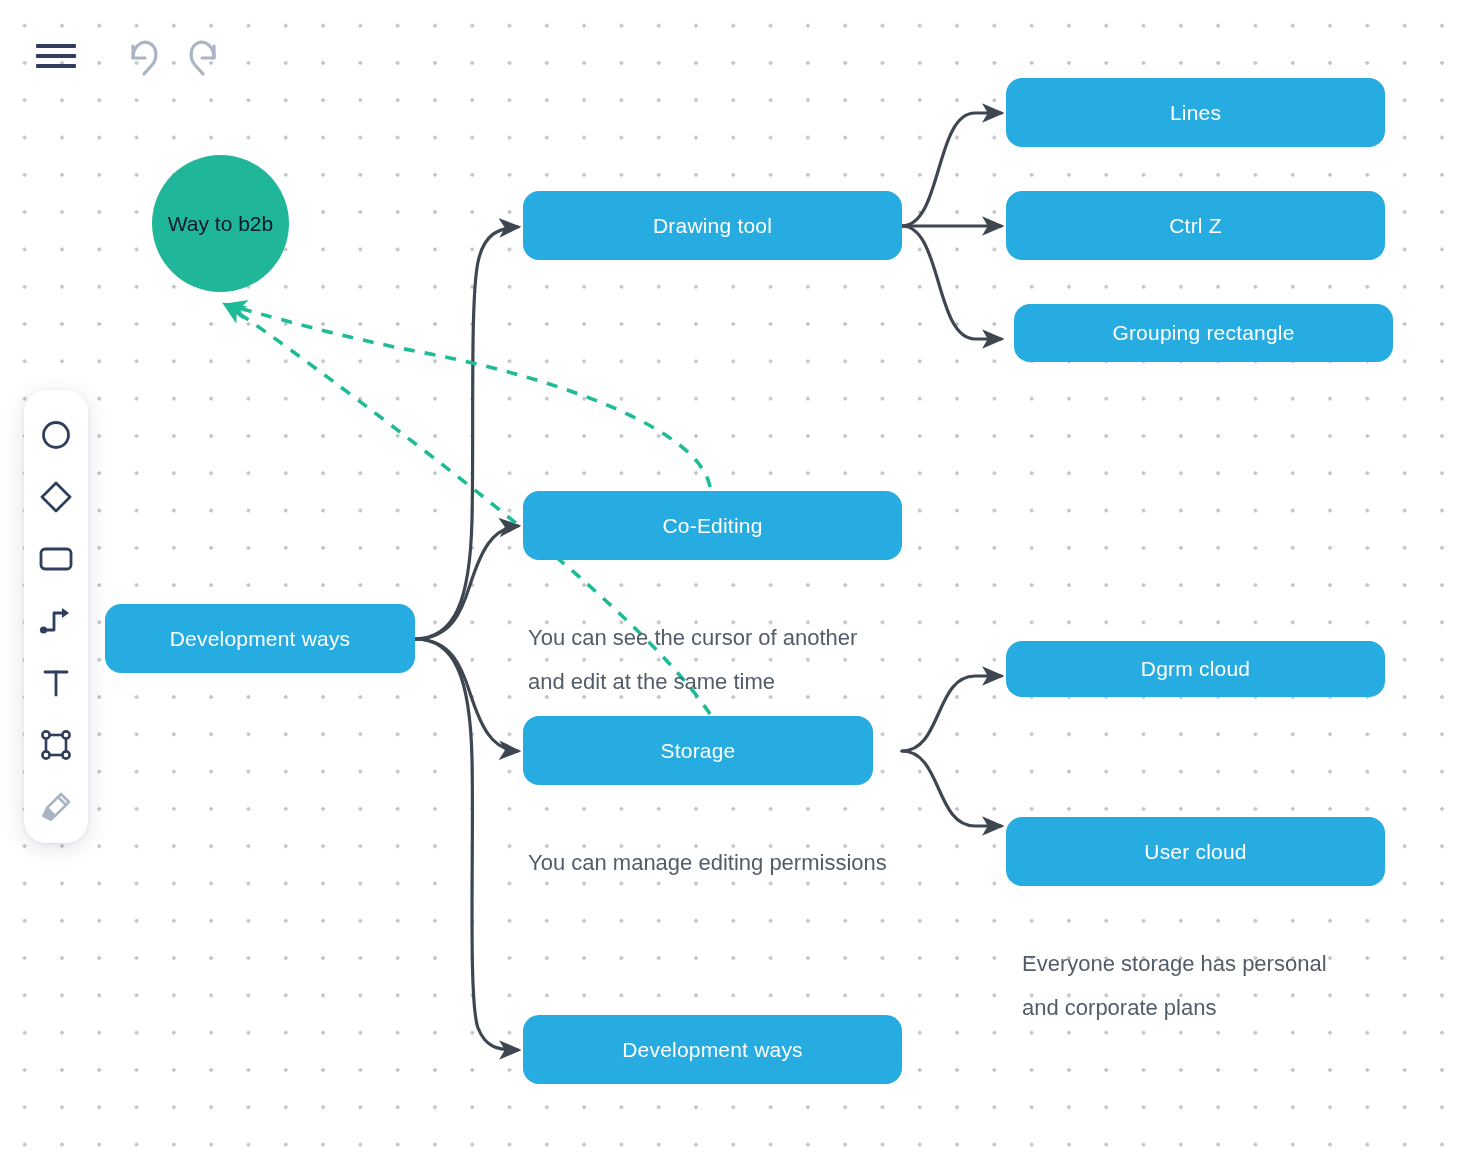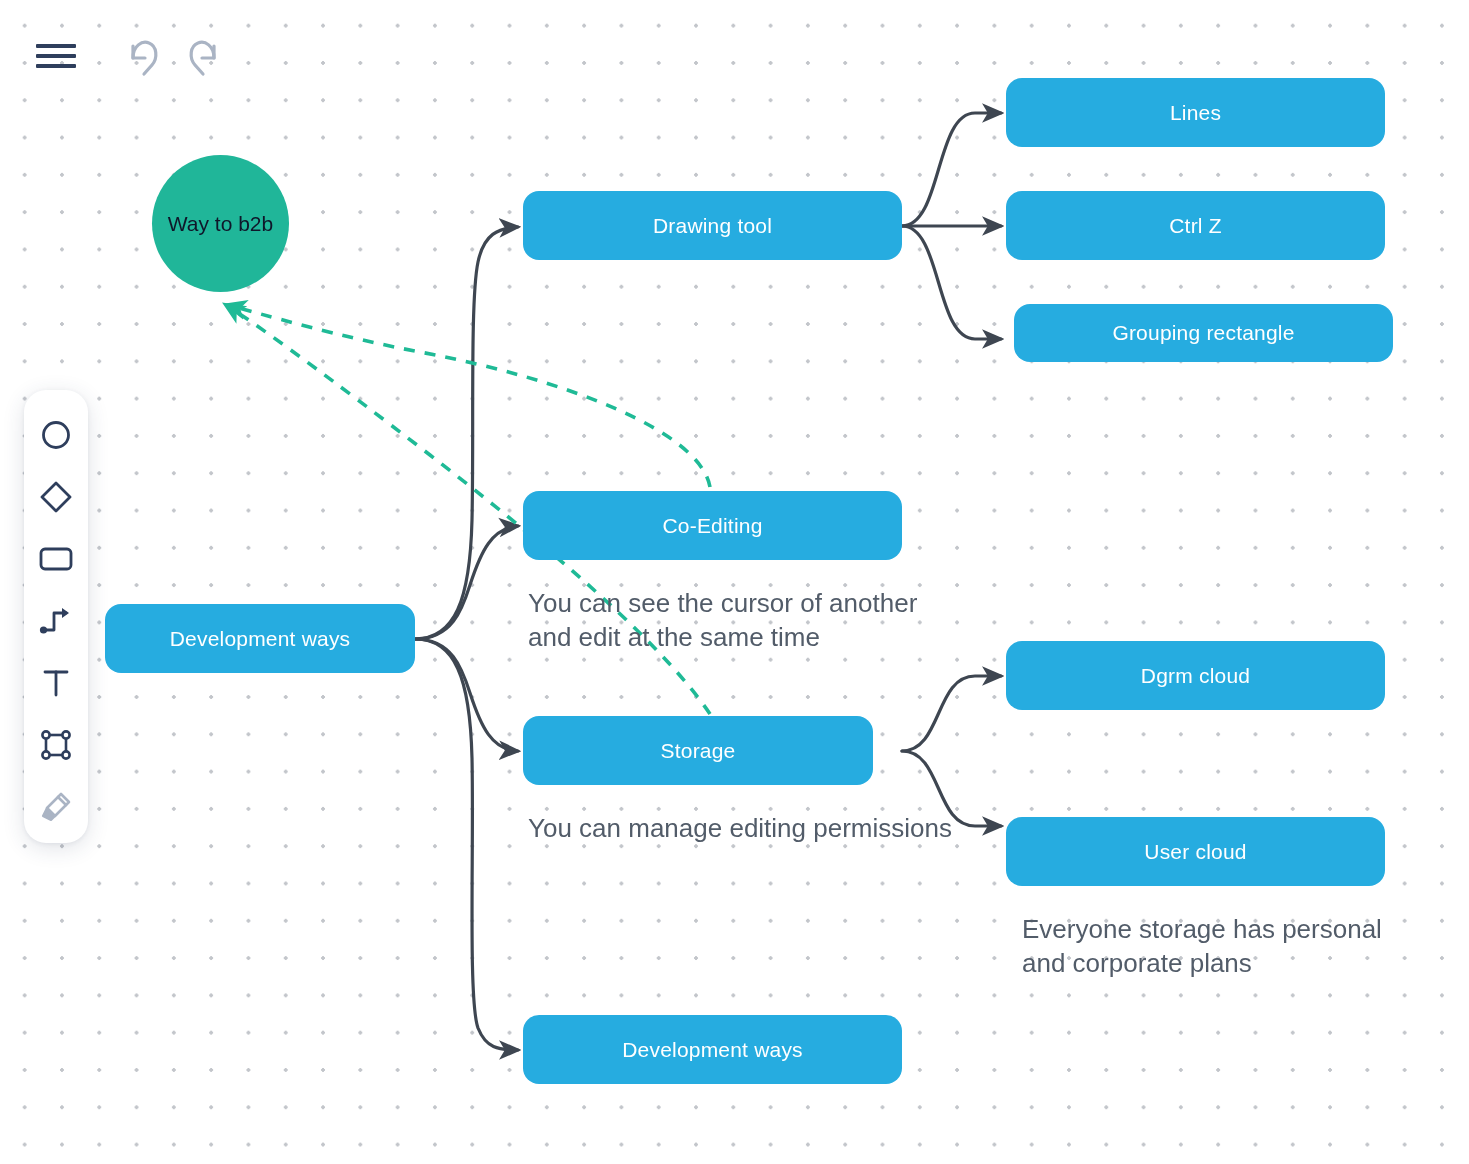--- a/index.html
+++ b/index.html
@@ -90,24 +90,25 @@
     display: flex;
     align-items: center;
     justify-content: center;
     color: #0f172a;
     font-size: 21px;
     cursor: pointer;
   }
   .annotation {
     position: absolute;
     color: #525c69;
-    font-size: 26px;
-    line-height: 34px;
+    font-size: 22px;
+    line-height: 44px;
     white-space: pre;
     cursor: text;
+    margin-top: 30px;
   }
 </style>
 </head>
 <body>
 
 <div id="app">
 
   <svg id="canvas-svg" viewBox="0 0 1469 1164" xmlns="http://www.w3.org/2000/svg">
     <defs>
       <marker id="arrow-dark" viewBox="0 0 10 10" refX="8.5" refY="5" markerWidth="7" markerHeight="7" orient="auto-start-reverse">
@@ -166,21 +167,21 @@
   </div>
 
   <div class="node-box" style="left:523px; top:491px; width:379px; height:69px;">
     <span>Co-Editing</span>
   </div>
 
   <div class="node-box" style="left:523px; top:716px; width:350px; height:69px;">
     <span>Storage</span>
   </div>
 
-  <div class="node-box" style="left:1006px; top:641px; width:379px; height:69px;">
+  <div class="node-box" style="left:1006px; top:641px; width:379px; height:56px;">
     <span>Dgrm cloud</span>
   </div>
 
   <div class="node-box" style="left:1006px; top:791px; width:379px; height:69px;margin-top:26px;">
     <span>User cloud</span>
   </div>
 
   <div class="node-box" style="left:523px; top:1015px; width:379px; height:69px;">
     <span>Development ways</span>
   </div>

